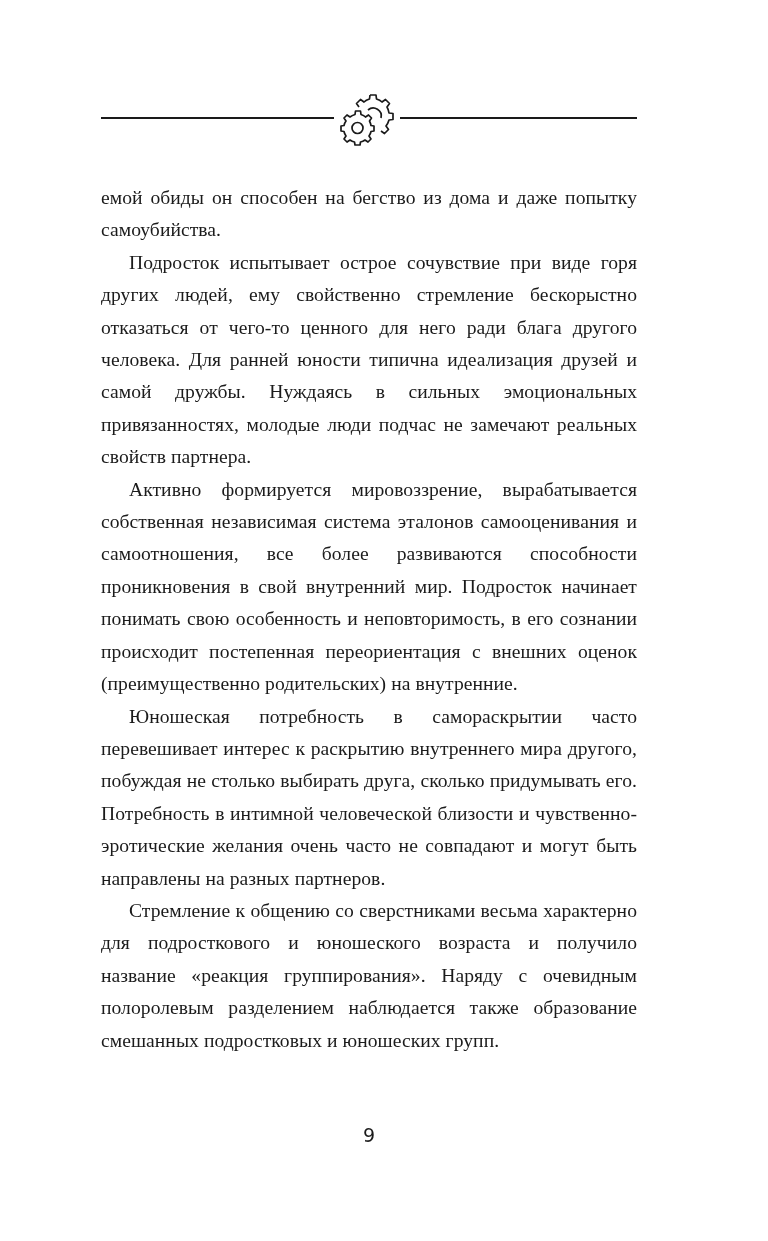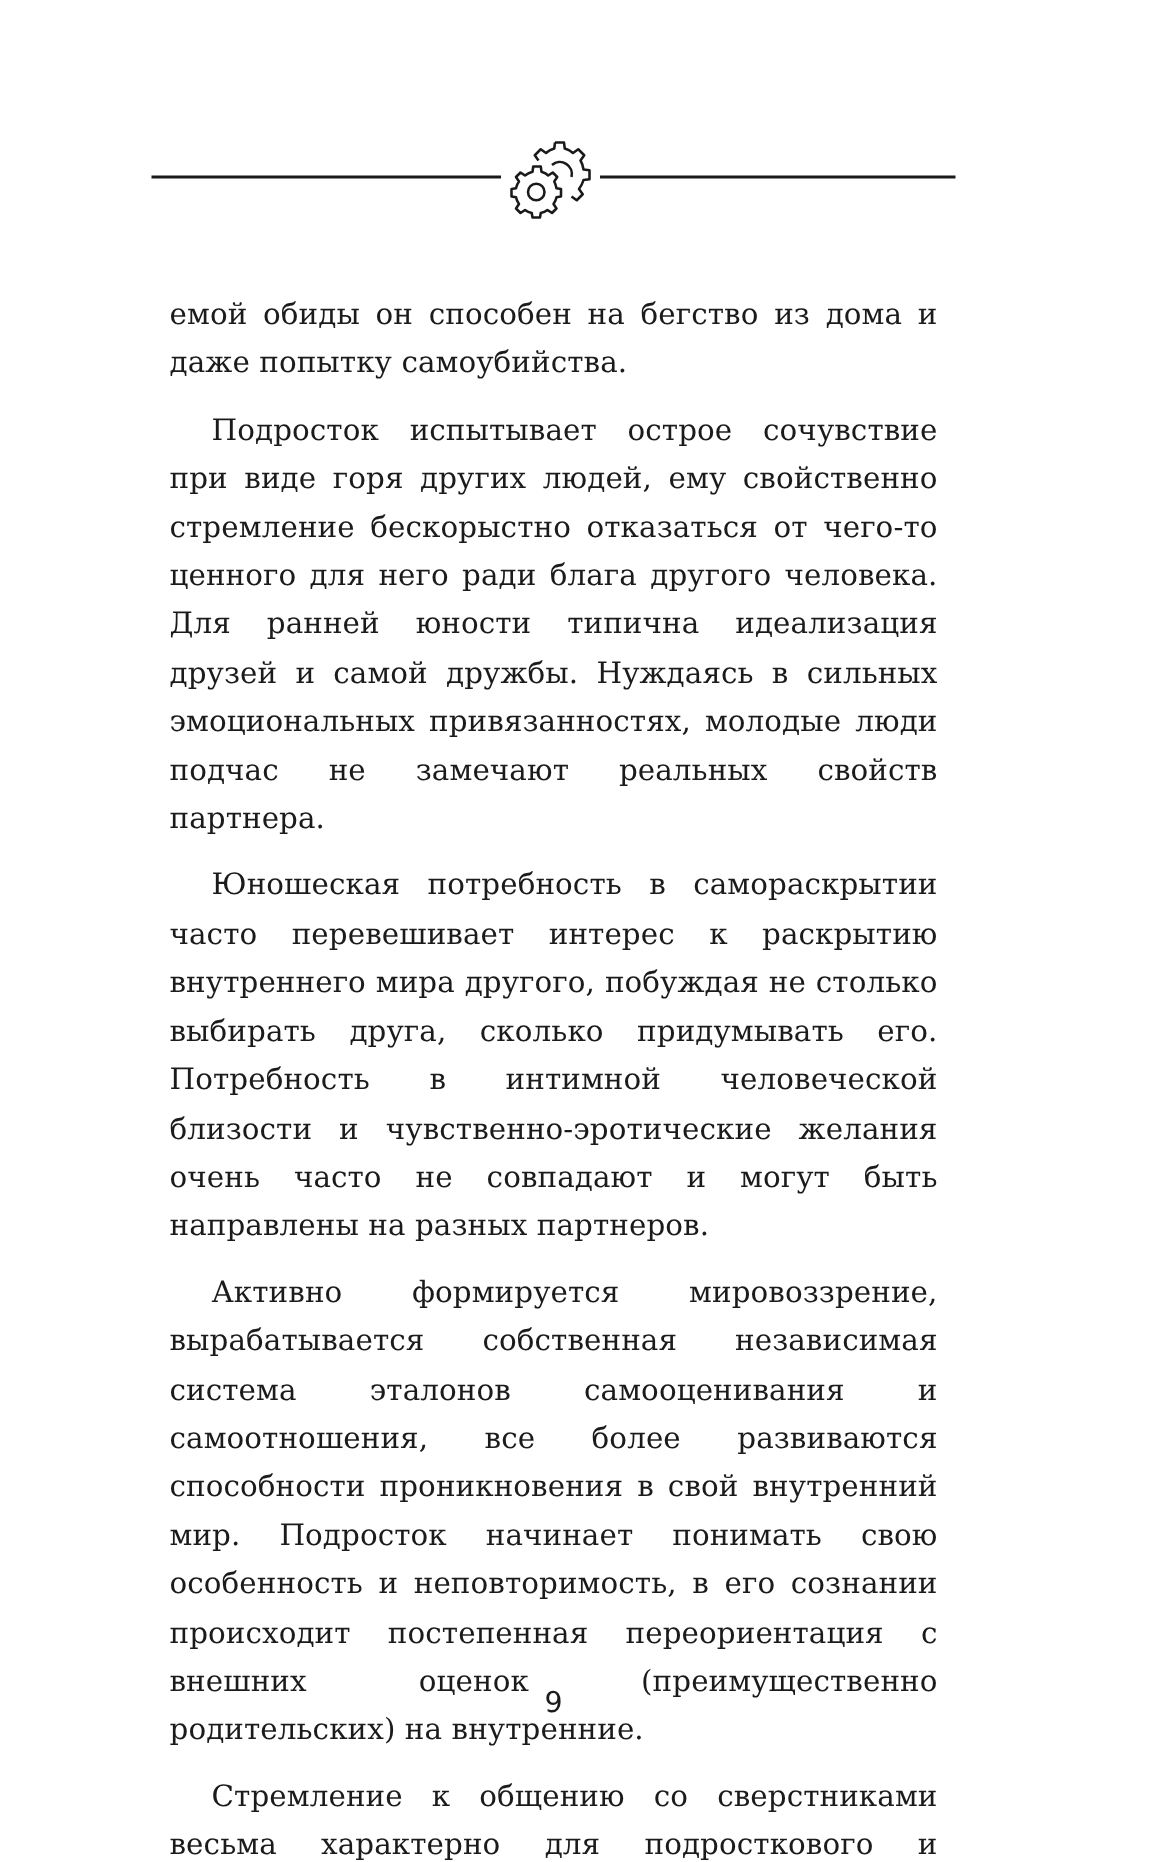--- a/index.html
+++ b/index.html
@@ -7,21 +7,21 @@
     .header-rule { position: absolute; top: 117px; height: 1.6px; background: #1a1a1a; }
     .rule-left { left: 101px; width: 233px; }
     .rule-right { left: 400px; width: 237px; }
     .gear-ornament { position: absolute; left: 336px; top: 88px; width: 62px; height: 58px; }
     .text-block {
       position: absolute; left: 101px; top: 182px; width: 536px;
       font-family: "DejaVu Serif", "Liberation Serif", serif;
       font-size: 19.6px; line-height: 32.4px; color: #1b1b1b;
       text-align: justify; letter-spacing: 0.05px; word-spacing: 0px;
     }
-    .text-block p { margin: 12px; text-indent: 0; hyphens: manual; }
+    .text-block p { margin: 0; text-indent: 0; hyphens: manual; font-family: Liberation Serif, serif; }
     .text-block p.indent { text-indent: 28px; }
     .page-number {
       position: absolute; left: 0; width: 738px; top: 1124px; text-align: center;
       font-family: "DejaVu Sans", "Liberation Sans", sans-serif; font-size: 19px; color: #1b1b1b;
     }
   </style>
 </head>
 <body>
 
 <div>
@@ -38,18 +38,18 @@
       <path d="M-2.5,-14 L2.5,-14 L3,-10.5 Q6,-9.5 7.5,-8 L10.5,-10 L13.5,-7 L11.5,-4 Q12.5,-2 13,0.5 L16,1 L16,6 L13,6.5 Q12.5,9 11,11 L13,14 L10,17 L7,15 Q5,16.5 2.5,17 L2,20 L-3,20 L-3.5,17 Q-6,16.5 -8,15 L-11,17 L-14,14 L-12,11 Q-13.5,9 -14,6.5 L-17,6 L-17,1 L-14,0.5 Q-13.5,-2 -12,-4 L-14,-7 L-11,-10 L-8,-8 Q-6,-9.5 -3,-10.5 Z"></path>
       <circle cx="-0.5" cy="3" r="5.5"></circle>
     </g>
   </svg>
   <div class="header-rule rule-right"></div>
 </div>
 
 <div class="text-block">
   <p>емой обиды он способен на бегство из дома и даже попытку самоубийства.</p>
   <p class="indent">Подросток испытывает острое сочувствие при виде горя других людей, ему свойственно стремление бескорыстно отказаться от чего-то ценного для него ради блага другого человека. Для ранней юности типична идеализация друзей и самой дружбы. Нуждаясь в сильных эмоциональных привязанностях, молодые люди подчас не замечают реальных свойств партнера.</p>
+  <p class="indent">Активно формируется мировоззрение, вырабатывается собственная независимая система эталонов самооценивания и самоотношения, все более развиваются способности проникновения в свой внутренний мир. Подросток начинает понимать свою особенность и неповторимость, в его сознании происходит постепенная переориентация с внешних оценок (преимущественно родительских) на внутренние.</p>
   <p class="indent">Юношеская потребность в самораскрытии часто перевешивает интерес к раскрытию внутреннего мира другого, побуждая не столько выбирать друга, сколько придумывать его. Потребность в интимной человеческой близости и чувственно-эротические желания очень часто не совпадают и могут быть направлены на разных партнеров.</p>
-  <p class="indent">Активно формируется мировоззрение, вырабатывается собственная независимая система эталонов самооценивания и самоотношения, все более развиваются способности проникновения в свой внутренний мир. Подросток начинает понимать свою особенность и неповторимость, в его сознании происходит постепенная переориентация с внешних оценок (преимущественно родительских) на внутренние.</p>
   <p class="indent">Стремление к общению со сверстниками весьма характерно для подросткового и юношеского возраста и получило название «реакция группирования». Наряду с очевидным полоролевым разделением наблюдается также образование смешанных подростковых и юношеских групп.</p>
 </div>
 
 <div class="page-number">9</div>
 
 </body></html>

